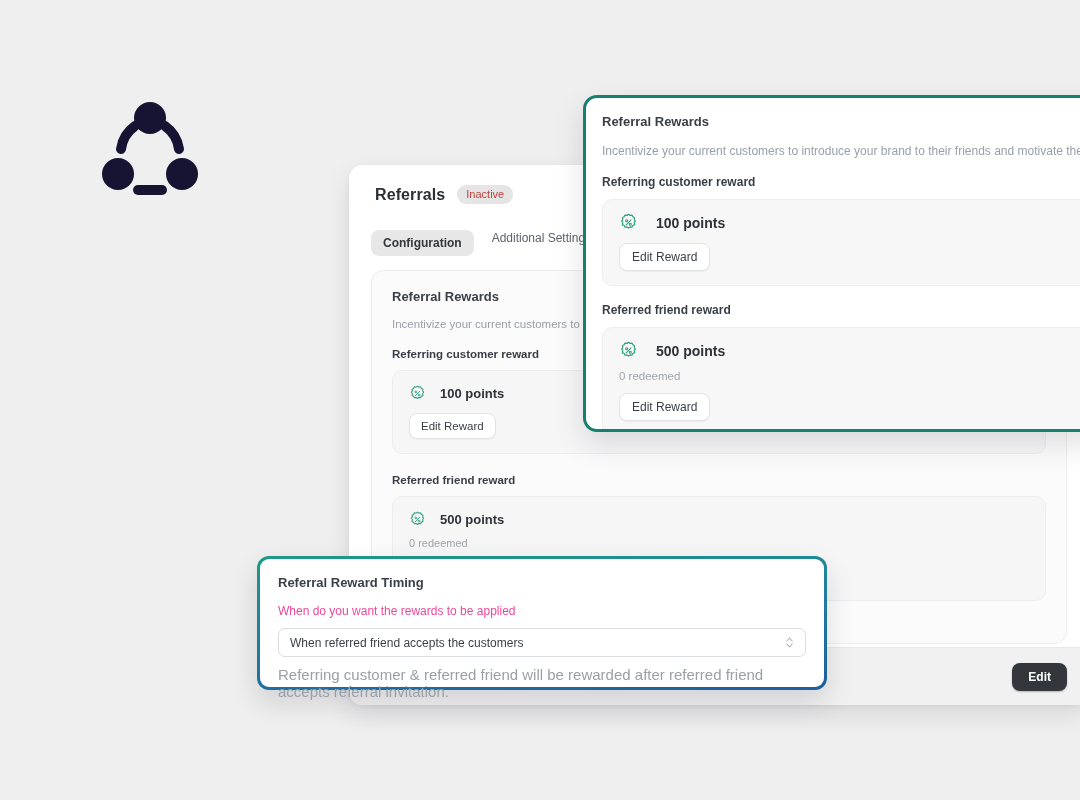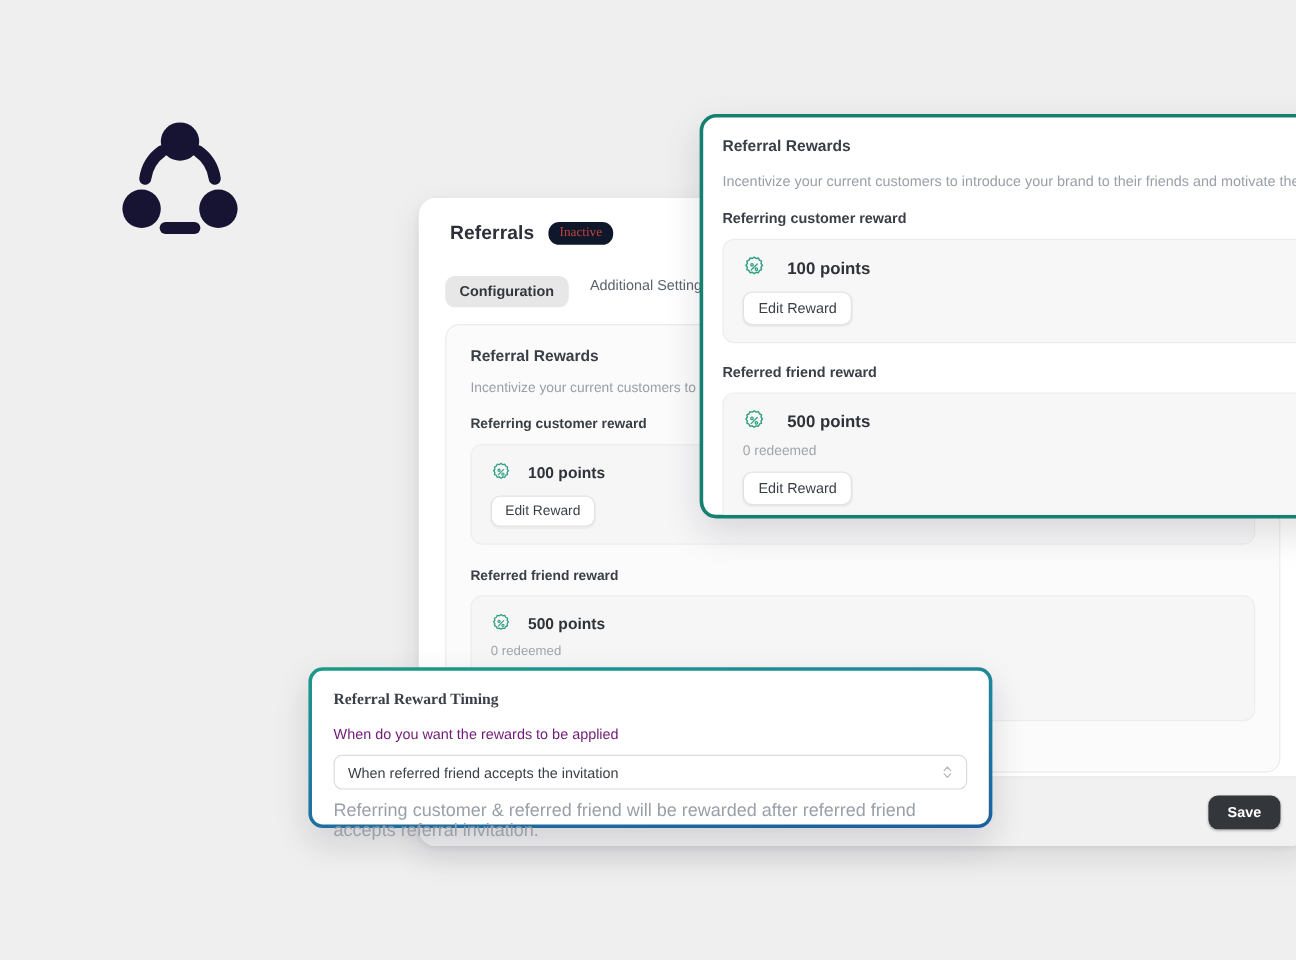--- a/index.html
+++ b/index.html
@@ -46,27 +46,26 @@
     align-items: center;
     gap: 12px;
   }
   .app-title {
     font-size: 16px;
     font-weight: bold;
     color: #2b2f36;
     letter-spacing: .1px;
   }
   .badge-inactive {
-    background: #0f172a;
+    background: #e5e5e5;
     color: #c0433a;
     font-size: 11px;
     padding: 3px 9px;
     border-radius: 9px;
     line-height: 1.2;
-    font-family: Liberation Serif, serif;
   }
 
   .tabs {
     display: flex;
     align-items: center;
     gap: 6px;
     padding: 16px 22px 10px 22px;
   }
   .tab {
     font-size: 12px;
@@ -266,25 +265,24 @@
     height: 100%;
     background: #ffffff;
     border-radius: 9px;
     padding: 16px 18px;
   }
   .ob-title {
     font-size: 13px;
     font-weight: bold;
     color: #3a3f47;
     margin-bottom: 14px;
-    font-family: Liberation Serif, serif;
   }
   .ob-q {
     font-size: 12px;
-    color: #701a75;
+    color: #ec4899;
     margin-bottom: 10px;
   }
   .ob-select {
     height: 29px;
     border: 1px solid #d9dce0;
     border-radius: 7px;
     display: flex;
     align-items: center;
     justify-content: space-between;
     padding: 0 11px;
@@ -357,21 +355,21 @@
   <div class="lower-panel">
     <div class="select-box">
       <svg class="sel-caret" viewBox="0 0 10 16">
         <path d="M2 6.5L5 3.2l3 3.3M2 9.5L5 12.8l3-3.3" fill="none" stroke="#7b818a" stroke-width="1.2" stroke-linecap="round" stroke-linejoin="round"></path>
       </svg>
     </div>
     <div class="lower-note">on.</div>
   </div>
 
   <div class="foot">
-    <div class="save-btn">Save</div>
+    <div class="save-btn">Edit</div>
   </div>
 </div>
 
 <div class="overlay-green">
   <div class="ov-title">Referral Rewards</div>
   <div class="ov-desc">Incentivize your current customers to introduce your brand to their friends and motivate them to</div>
 
   <div class="ov-label">Referring customer reward</div>
   <div class="ov-box">
     <div class="ov-row">
@@ -400,20 +398,20 @@
     <div class="ov-sub">0 redeemed</div>
     <div class="ov-edit">Edit Reward</div>
   </div>
 </div>
 
 <div class="overlay-blue-wrap">
   <div class="overlay-blue">
     <div class="ob-title">Referral Reward Timing</div>
     <div class="ob-q">When do you want the rewards to be applied</div>
     <div class="ob-select">
-      <span>When referred friend accepts the invitation</span>
+      <span>When referred friend accepts the customers</span>
       <svg class="sel-caret" viewBox="0 0 10 16">
         <path d="M2 6.5L5 3.2l3 3.3M2 9.5L5 12.8l3-3.3" fill="none" stroke="#7b818a" stroke-width="1.2" stroke-linecap="round" stroke-linejoin="round"></path>
       </svg>
     </div>
     <div class="ob-note">Referring customer &amp; referred friend will be rewarded after referred friend accepts referral invitation.</div>
   </div>
 </div>
 
 </body></html>

